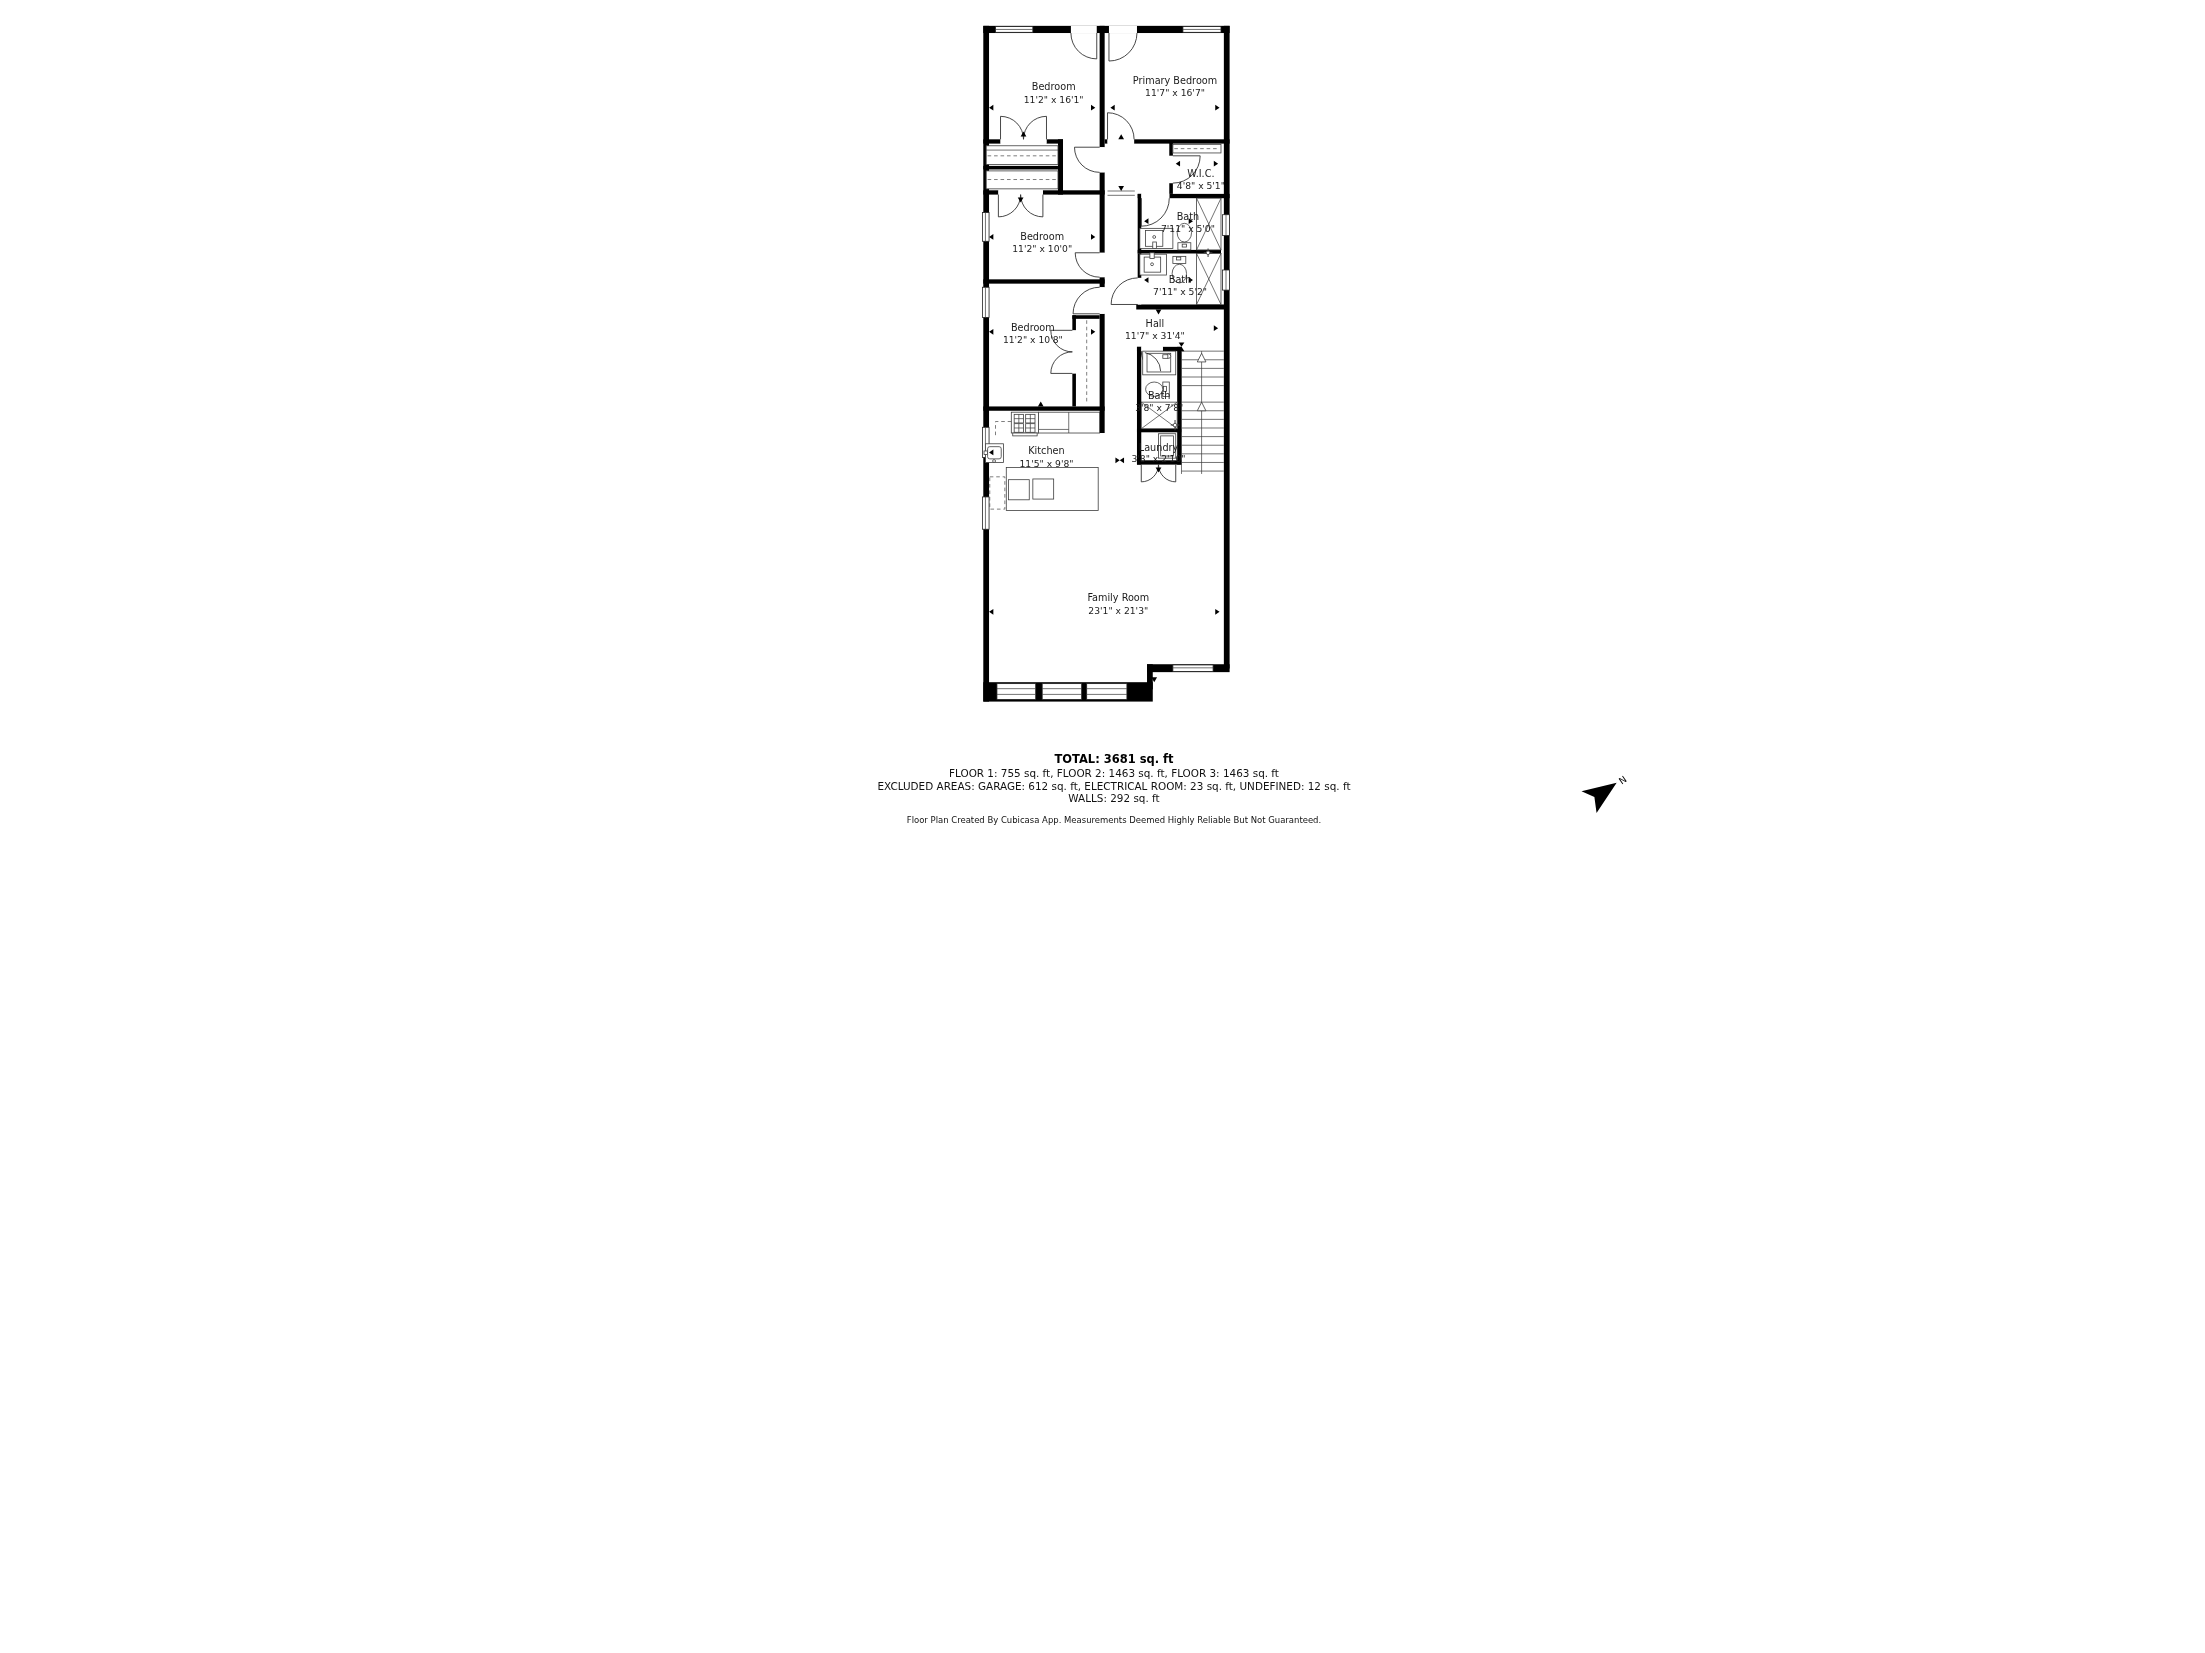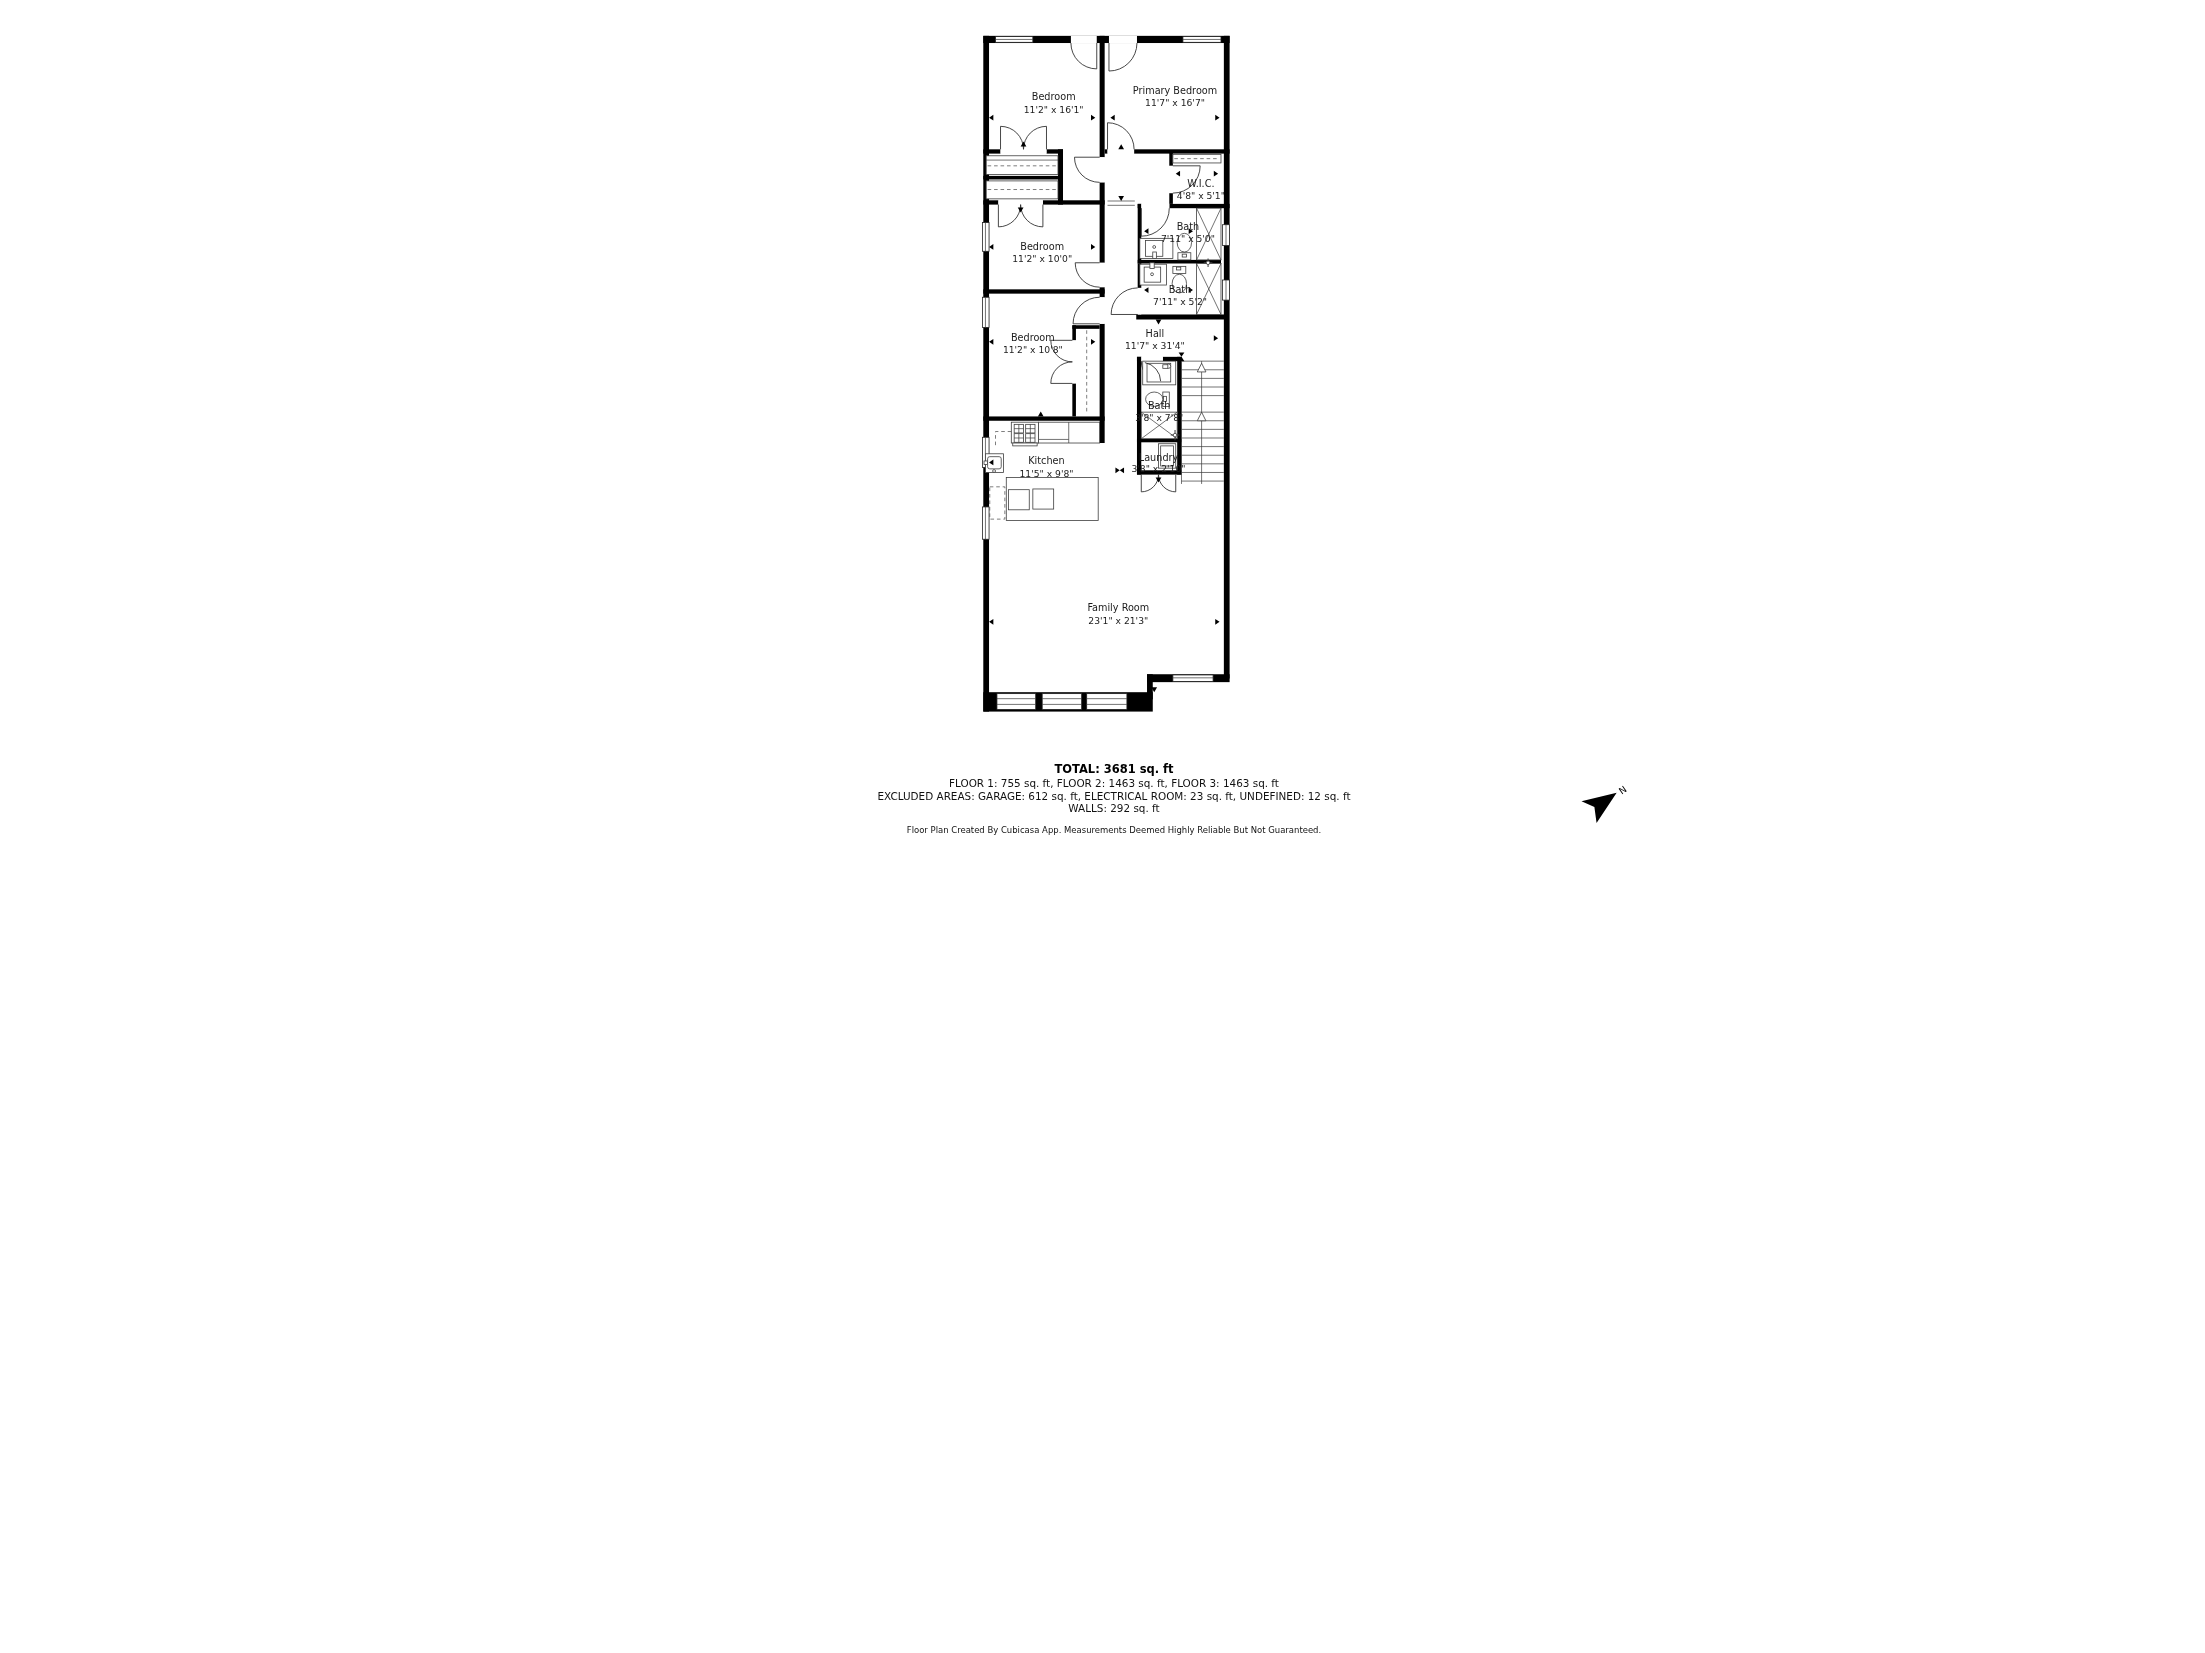--- a/index.html
+++ b/index.html
@@ -1,17 +1,17 @@
 <!DOCTYPE html>
 <html style="font-size:11.5px"><head>
 <meta charset="utf-8">
 <style>
   html,body{margin:0;padding:0;background:#ffffff;}
   body{font-family:"DejaVu Sans","Liberation Sans",sans-serif;}
-  .page{width:100%;max-width:1103px;margin:10px auto;background:#f0abfc;}
+  .page{width:100%;max-width:1103px;margin:0 auto;background:#f0abfc;}
   svg{display:block;width:100%;height:auto;background:#fff;}
   .wall{fill:#000000;stroke:none;}
   .thin{stroke:#3c3c3c;stroke-width:1;fill:none;}
   .thin2{stroke:#3c3c3c;stroke-width:1.4;fill:none;}
   .fixture{stroke:#3c3c3c;stroke-width:1.1;fill:#ffffff;}
   .door{stroke:#2a2a2a;stroke-width:1.2;fill:none;}
   .gap{fill:#ffffff;stroke:none;}
   .win{fill:#ffffff;stroke:#1f1f1f;stroke-width:1.1;}
   .dash{stroke:#4a4a4a;stroke-width:1;fill:none;stroke-dasharray:5 4;}
   .mk{fill:#000000;stroke:none;}

